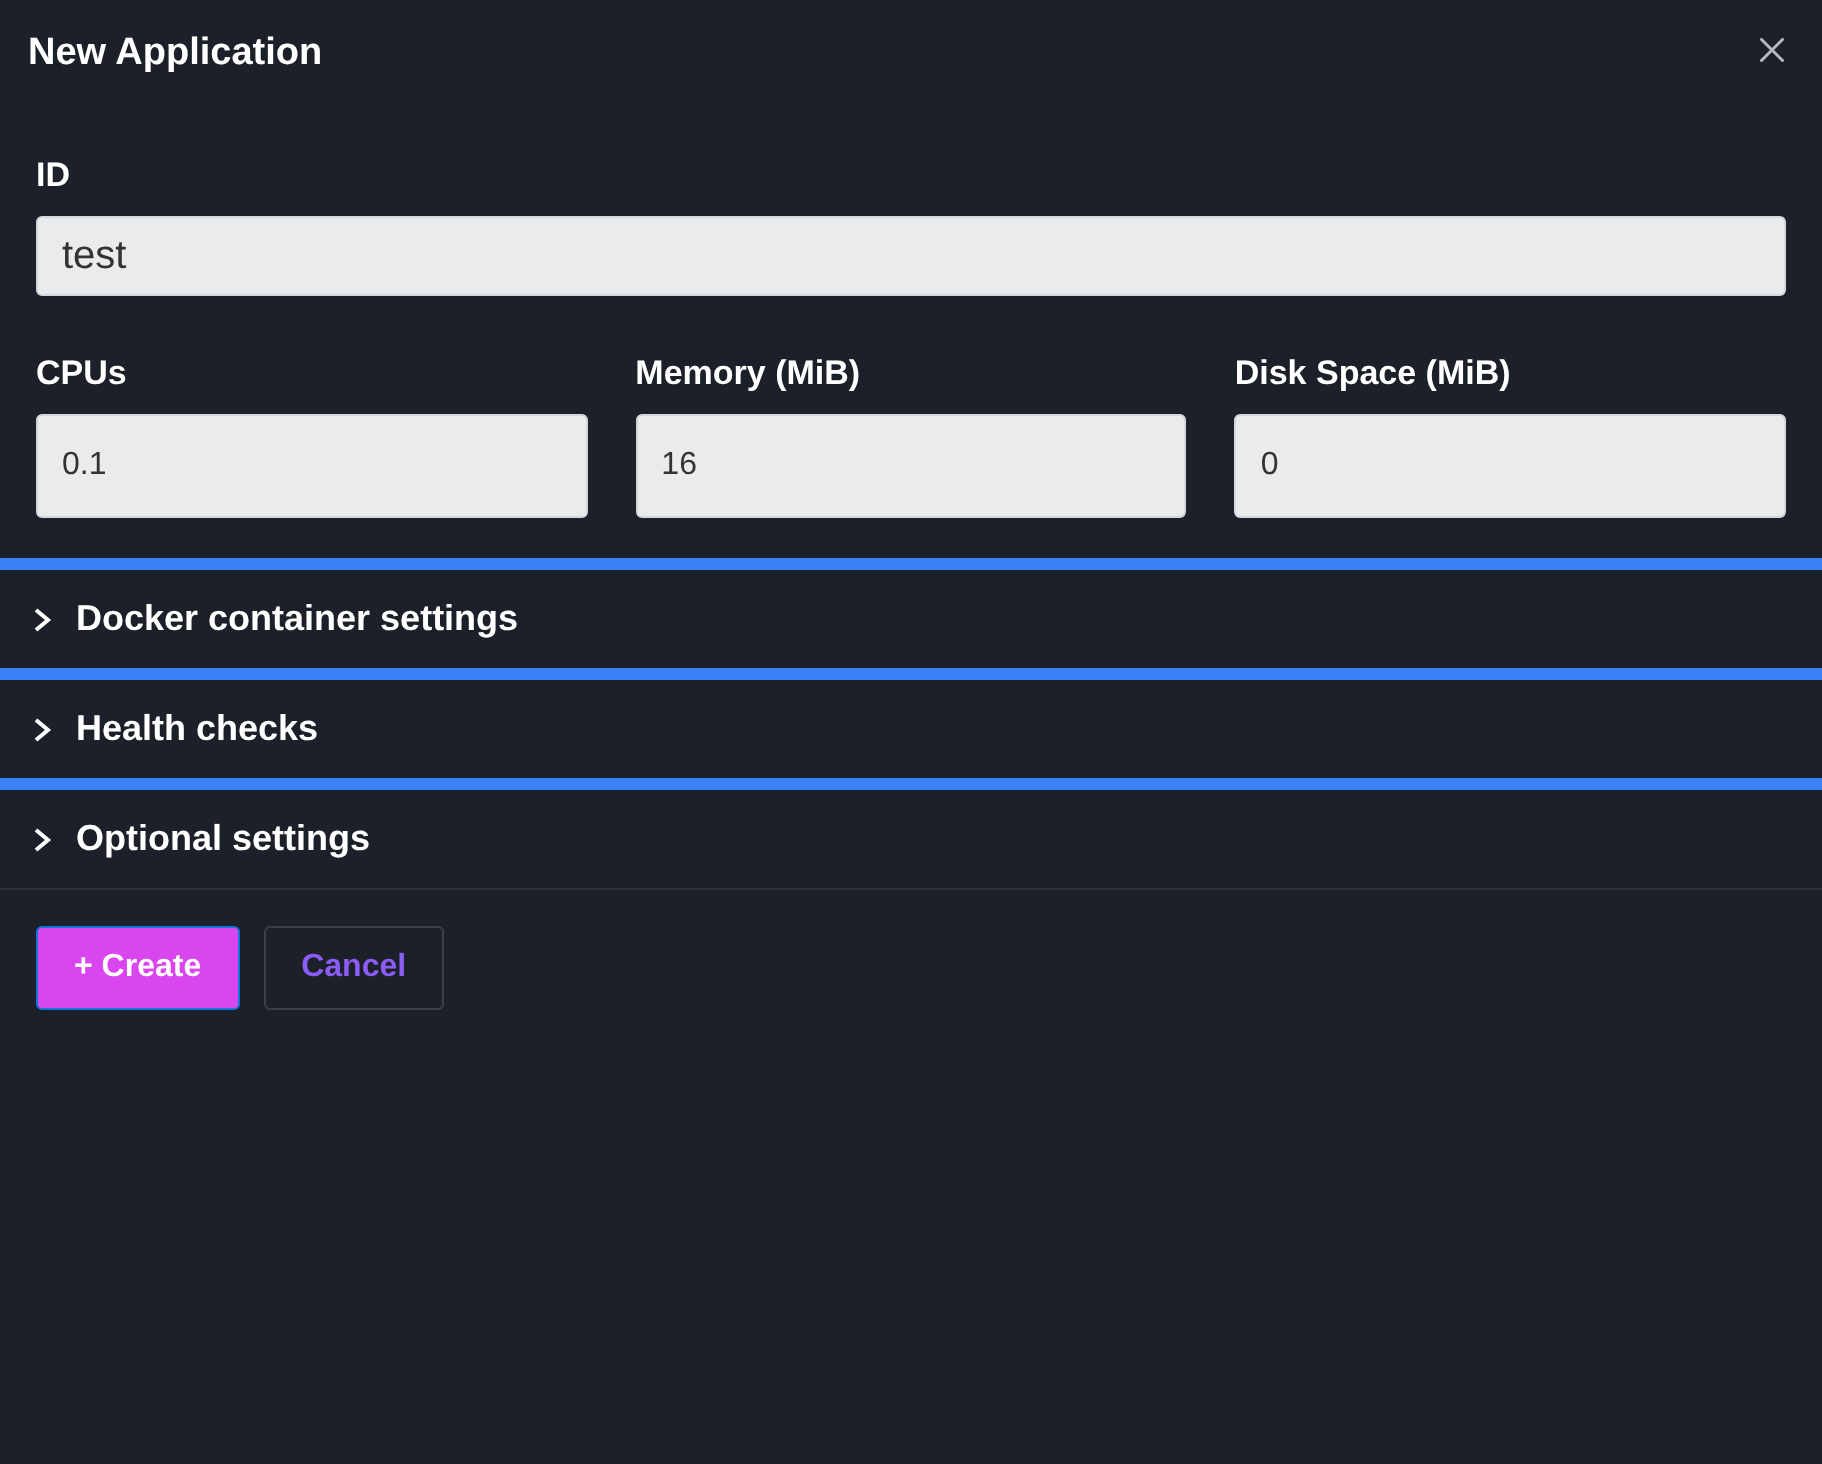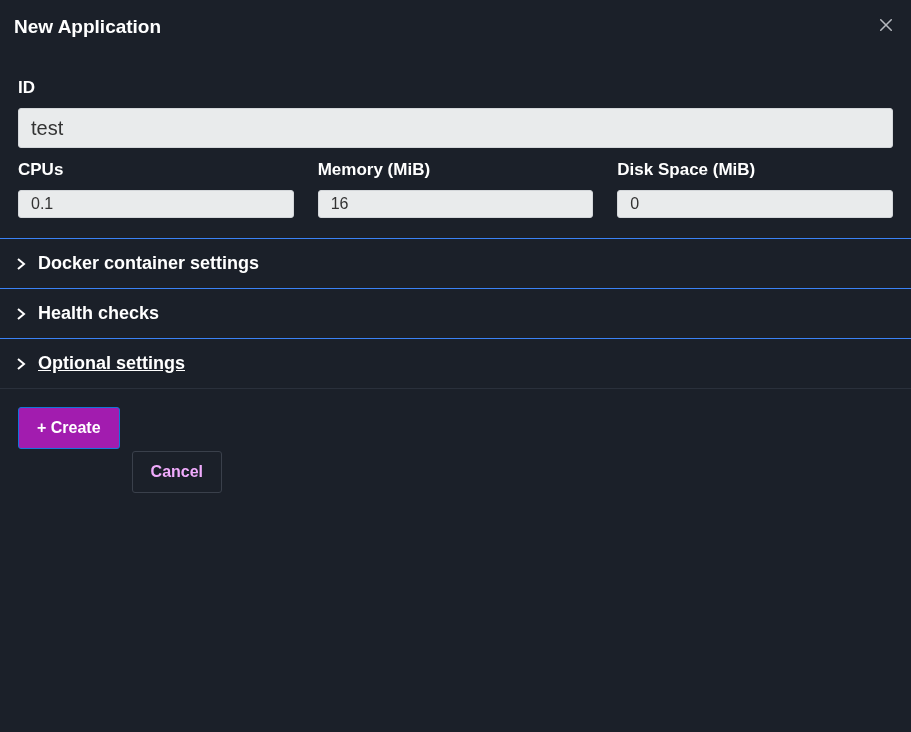--- a/index.html
+++ b/index.html
@@ -53,29 +53,29 @@
     border: 1px solid #d4d7da;
     border-radius: 3px;
     padding: 0 12px;
     font-size: 20px;
     color: #333;
     outline: none;
   }
   .row-4 {
     display: flex;
     gap: 24px;
-    margin-top: 12px;
+    margin-top: 29px;
   }
   .col {
     flex: 1;
     min-width: 0;
   }
   .num-input {
     width: 100%;
-    height: 28px;
+    height: 52px;
     background: #e9ebec;
     border: 1px solid #d4d7da;
     border-radius: 3px;
     padding: 0 12px;
     font-size: 16px;
     color: #333;
     outline: none;
   }
   .command-block {
     margin-top: 28px;
@@ -97,30 +97,29 @@
   .help-text {
     font-size: 15px;
     color: #848a94;
     margin-top: 6px;
   }
 
   .accordion {
     margin-top: 10px;
   }
   .accordion-row {
-    border-top: 1px solid #3b82f6;
+    border-top: 6px solid #3b82f6;
     padding: 14px 18px 14px 14px;
     display: flex;
     align-items: center;
     gap: 10px;
     cursor: pointer;
   }
   .accordion-row:last-child {
     border-bottom: 1px solid #2a303b;
-    text-decoration: underline;
   }
   .chevron {
     width: 14px;
     height: 14px;
     flex: 0 0 14px;
     display: inline-flex;
     align-items: center;
     justify-content: center;
   }
   .chevron svg { width: 10px; height: 12px; display:block; }
@@ -141,29 +140,28 @@
     font-size: 16px;
     font-weight: 600;
     cursor: pointer;
     padding: 0 18px;
     display: inline-flex;
     align-items: center;
     justify-content: center;
     border: 1px solid transparent;
   }
   .btn-primary {
-    background: #a21caf;
+    background: #d946ef;
     color: #ffffff;
     border-color: #1275d8;
   }
   .btn-secondary {
     background: #1b2029;
-    color: #f0abfc;
+    color: #8b5cf6;
     border: 1px solid #3a404b;
-    margin-top: 44px;
   }
 </style>
 </head>
 <body>
 
 <div class="modal">
 
   <div class="modal-header">
     <div class="modal-title">New Application</div>
     <div class="close-icon">

